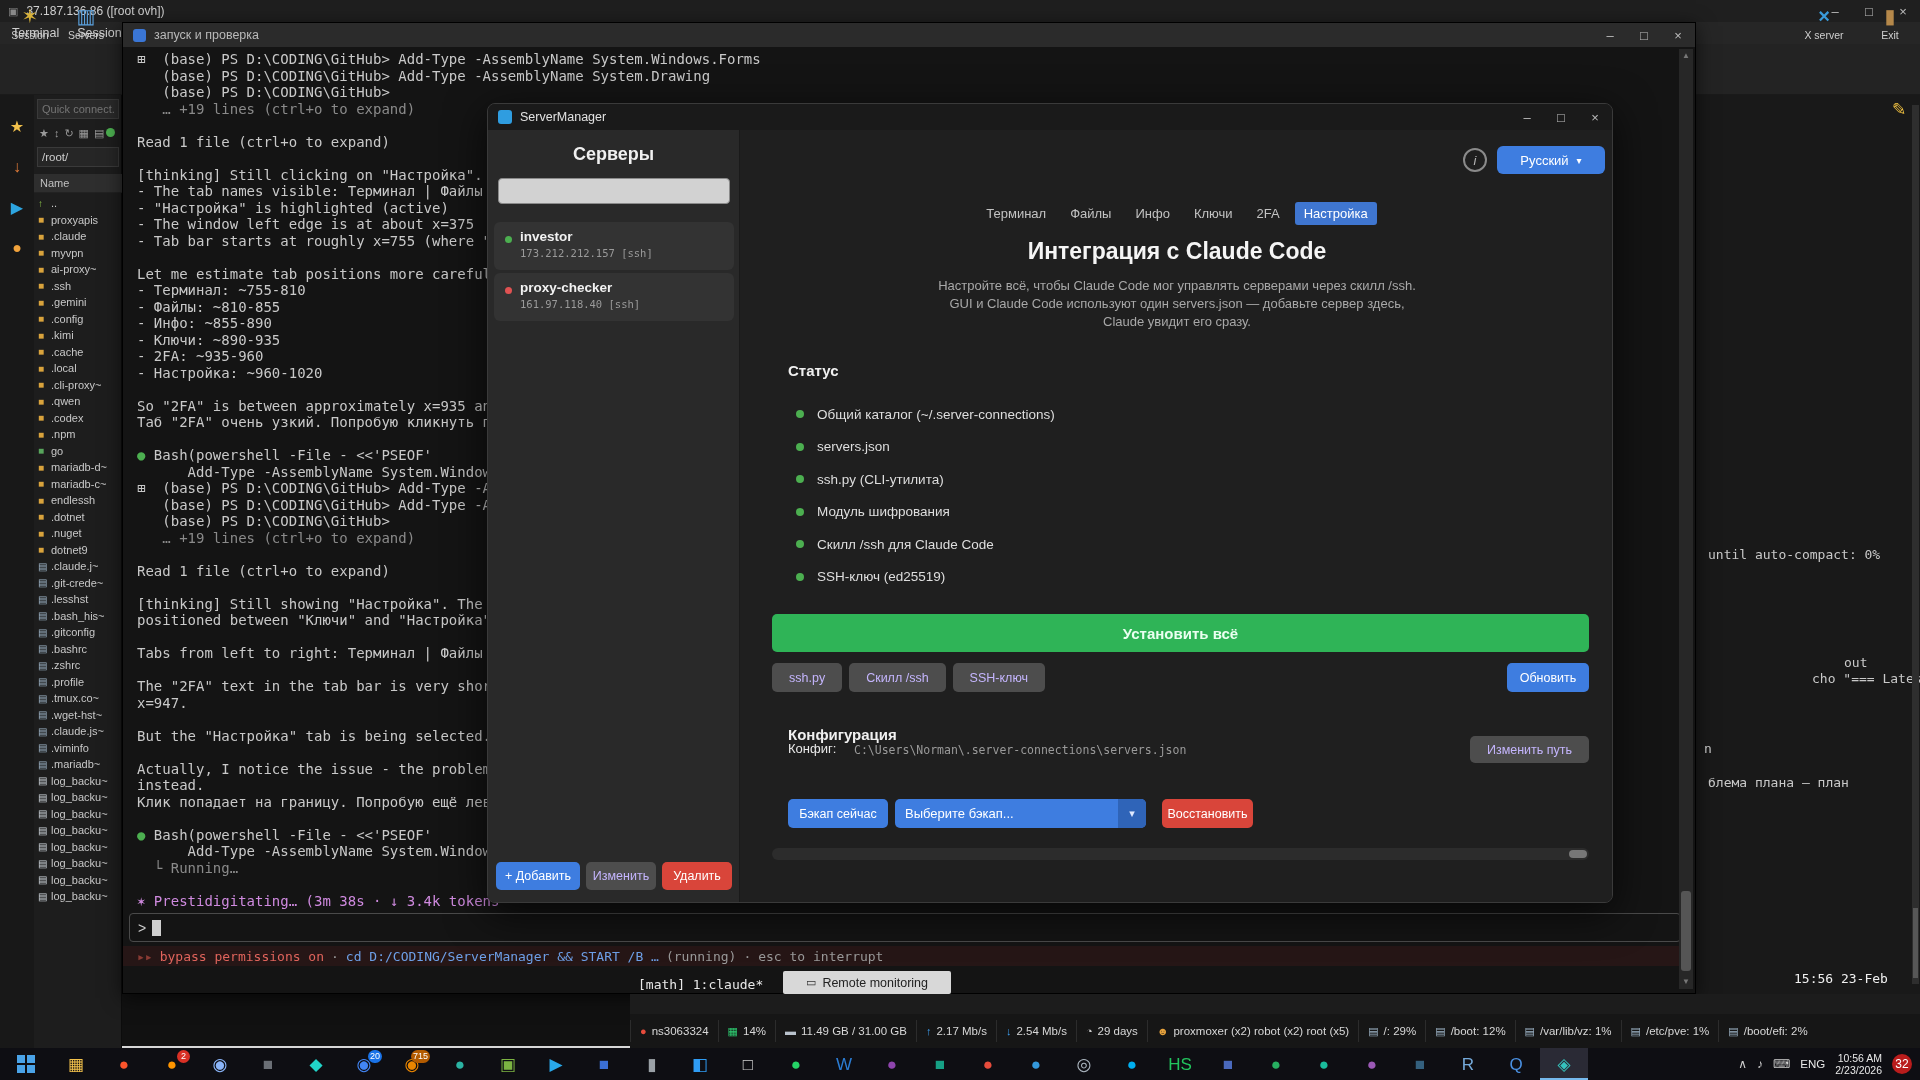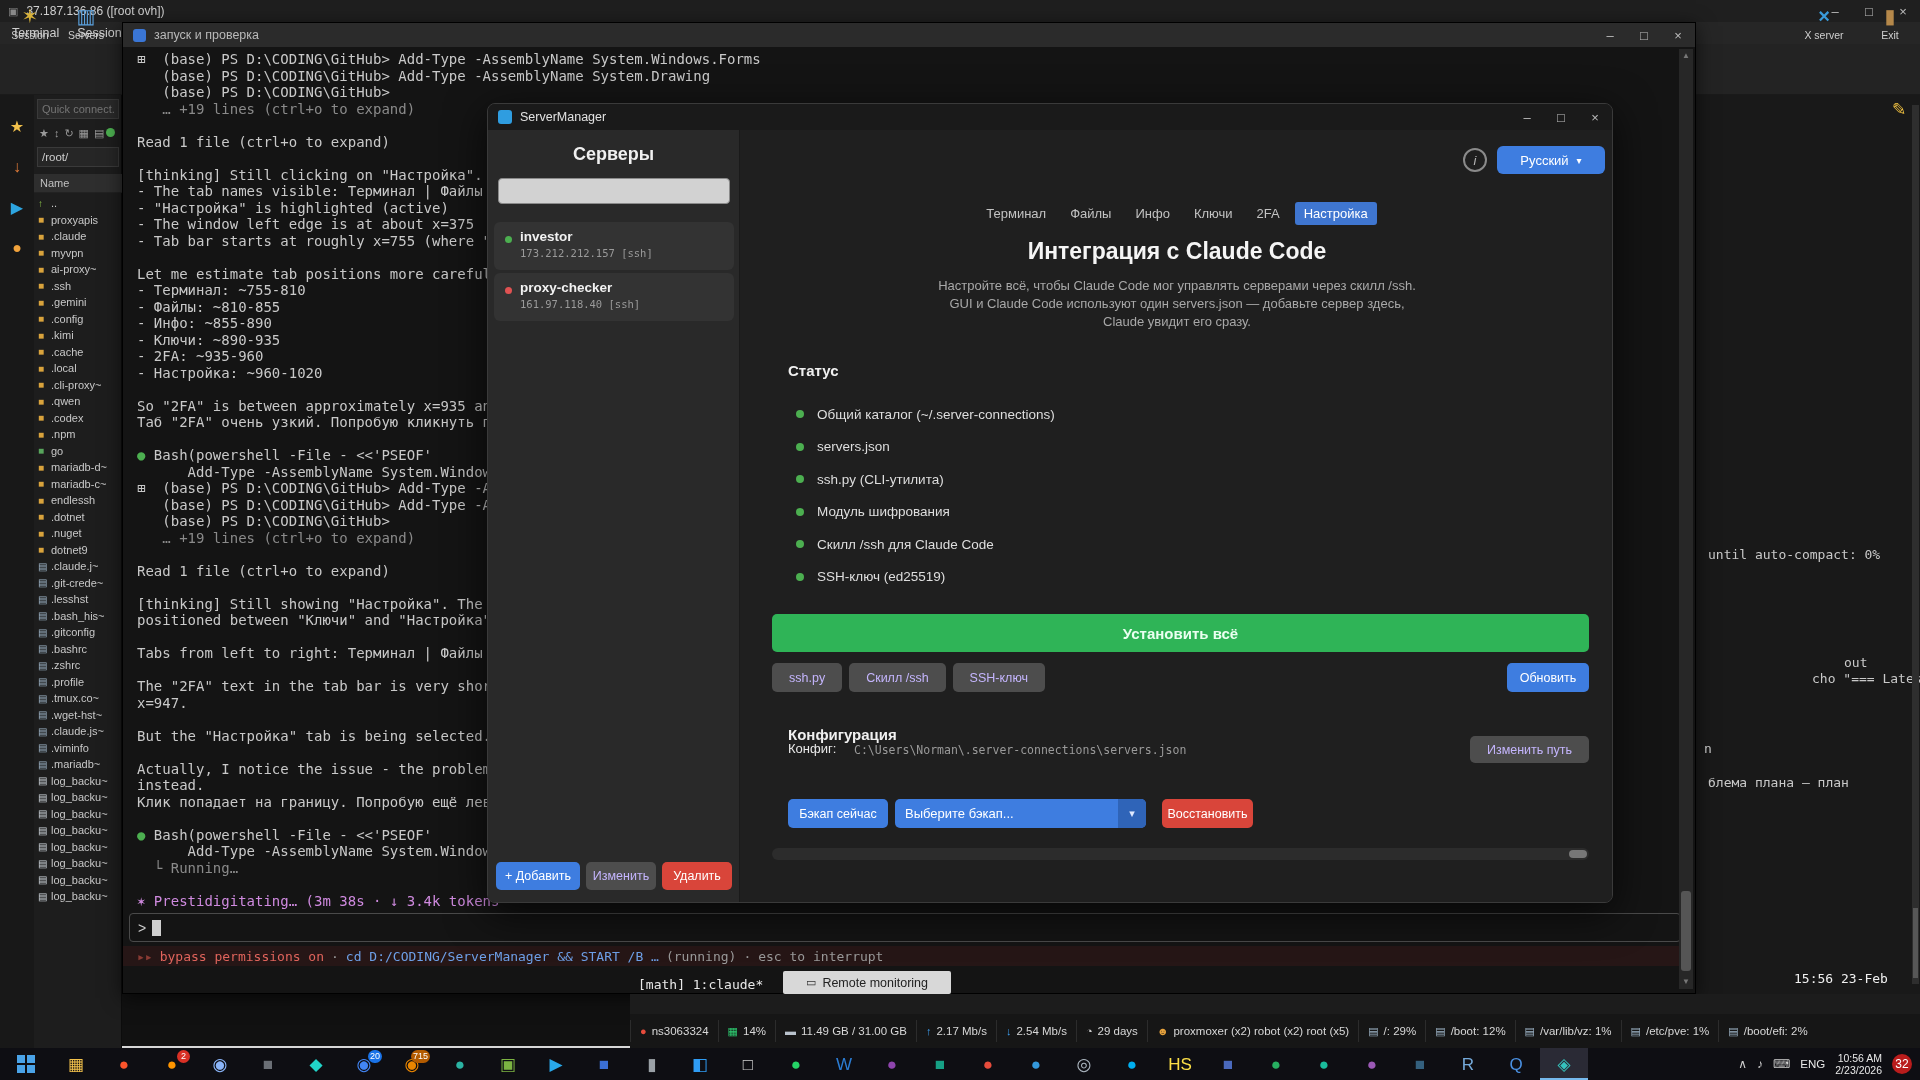--- a/index.html
+++ b/index.html
@@ -915,21 +915,21 @@
         <span class="tb-glyph" style="color: rgb(170, 180, 190);">◎</span>
 
       </div>
 
       <div class="tb-slot">
         <span class="tb-glyph" style="color: rgb(0, 175, 240);">●</span>
 
       </div>
 
       <div class="tb-slot">
-        <span class="tb-glyph" style="color: #fde047;">HS</span>
+        <span class="tb-glyph" style="color: #22c55e;">HS</span>
 
       </div>
 
       <div class="tb-slot">
         <span class="tb-glyph" style="color: rgb(74, 105, 189);">■</span>
 
       </div>
 
       <div class="tb-slot">
         <span class="tb-glyph" style="color: rgb(39, 174, 96);">●</span>

